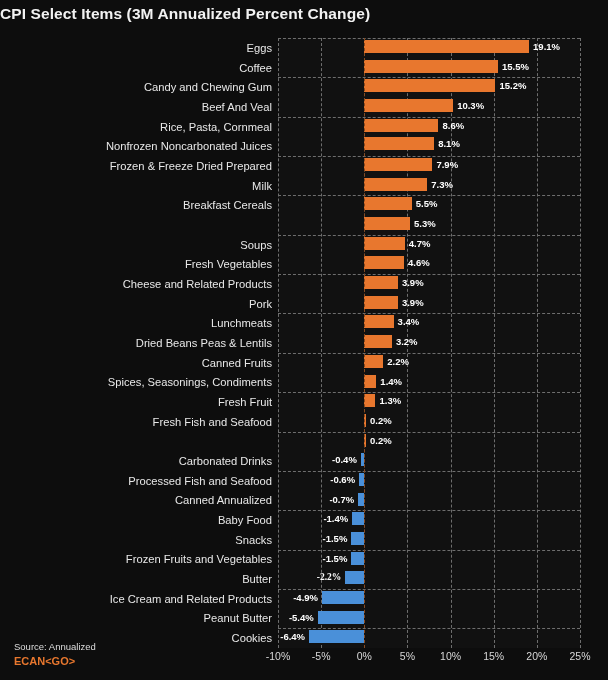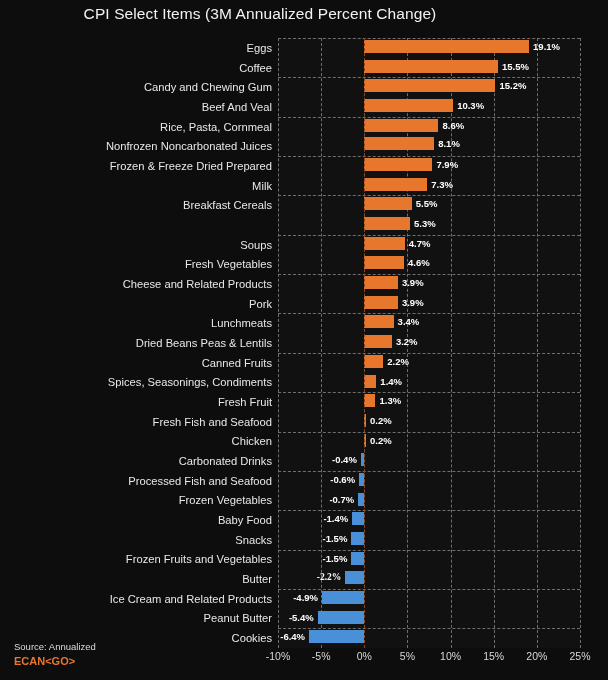--- a/index.html
+++ b/index.html
@@ -21,23 +21,22 @@
     width: 608px;
     height: 680px;
     background: #0d0d0d;
   }
   
   #chart-title {
     position: absolute;
     left: 0;
     top: 5px;
     width: 520px;
-    text-align: center;
     font-size: 15.5px;
-    font-weight: 400;
+    font-weight: 700;
     color: #f2f2f2;
     letter-spacing: 0.1px;
     white-space: nowrap;
   }
   
   #plot-area {
     position: absolute;
     left: 278px;
     top: 38px;
     width: 302px;
@@ -168,24 +167,23 @@
       <div class="cat" style="top: 199.613px;">Soups</div>
       <div class="cat" style="top: 219.29px;">Fresh Vegetables</div>
       <div class="cat" style="top: 238.968px;">Cheese and Related Products</div>
       <div class="cat" style="top: 258.645px;">Pork</div>
       <div class="cat" style="top: 278.323px;">Lunchmeats</div>
       <div class="cat" style="top: 298px;">Dried Beans Peas &amp; Lentils</div>
       <div class="cat" style="top: 317.677px;">Canned Fruits</div>
       <div class="cat" style="top: 337.355px;">Spices, Seasonings, Condiments</div>
       <div class="cat" style="top: 357.032px;">Fresh Fruit</div>
       <div class="cat" style="top: 376.71px;">Fresh Fish and Seafood</div>
-      <div class="cat" style="top: 396.387px;">Chicken</div>
       <div class="cat" style="top: 416.065px;">Carbonated Drinks</div>
       <div class="cat" style="top: 435.742px;">Processed Fish and Seafood</div>
-      <div class="cat" style="top: 455.419px;">Frozen Vegetables</div>
+      <div class="cat" style="top: 455.419px;">Canned Annualized</div>
       <div class="cat" style="top: 475.097px;">Baby Food</div>
       <div class="cat" style="top: 494.774px;">Snacks</div>
       <div class="cat" style="top: 514.452px;">Frozen Fruits and Vegetables</div>
       <div class="cat" style="top: 534.129px;">Butter</div>
       <div class="cat" style="top: 553.806px;">Ice Cream and Related Products</div>
       <div class="cat" style="top: 573.484px;">Peanut Butter</div>
       <div class="cat" style="top: 593.161px;">Cookies</div>
     </div>
 
   <div id="plot-area">

